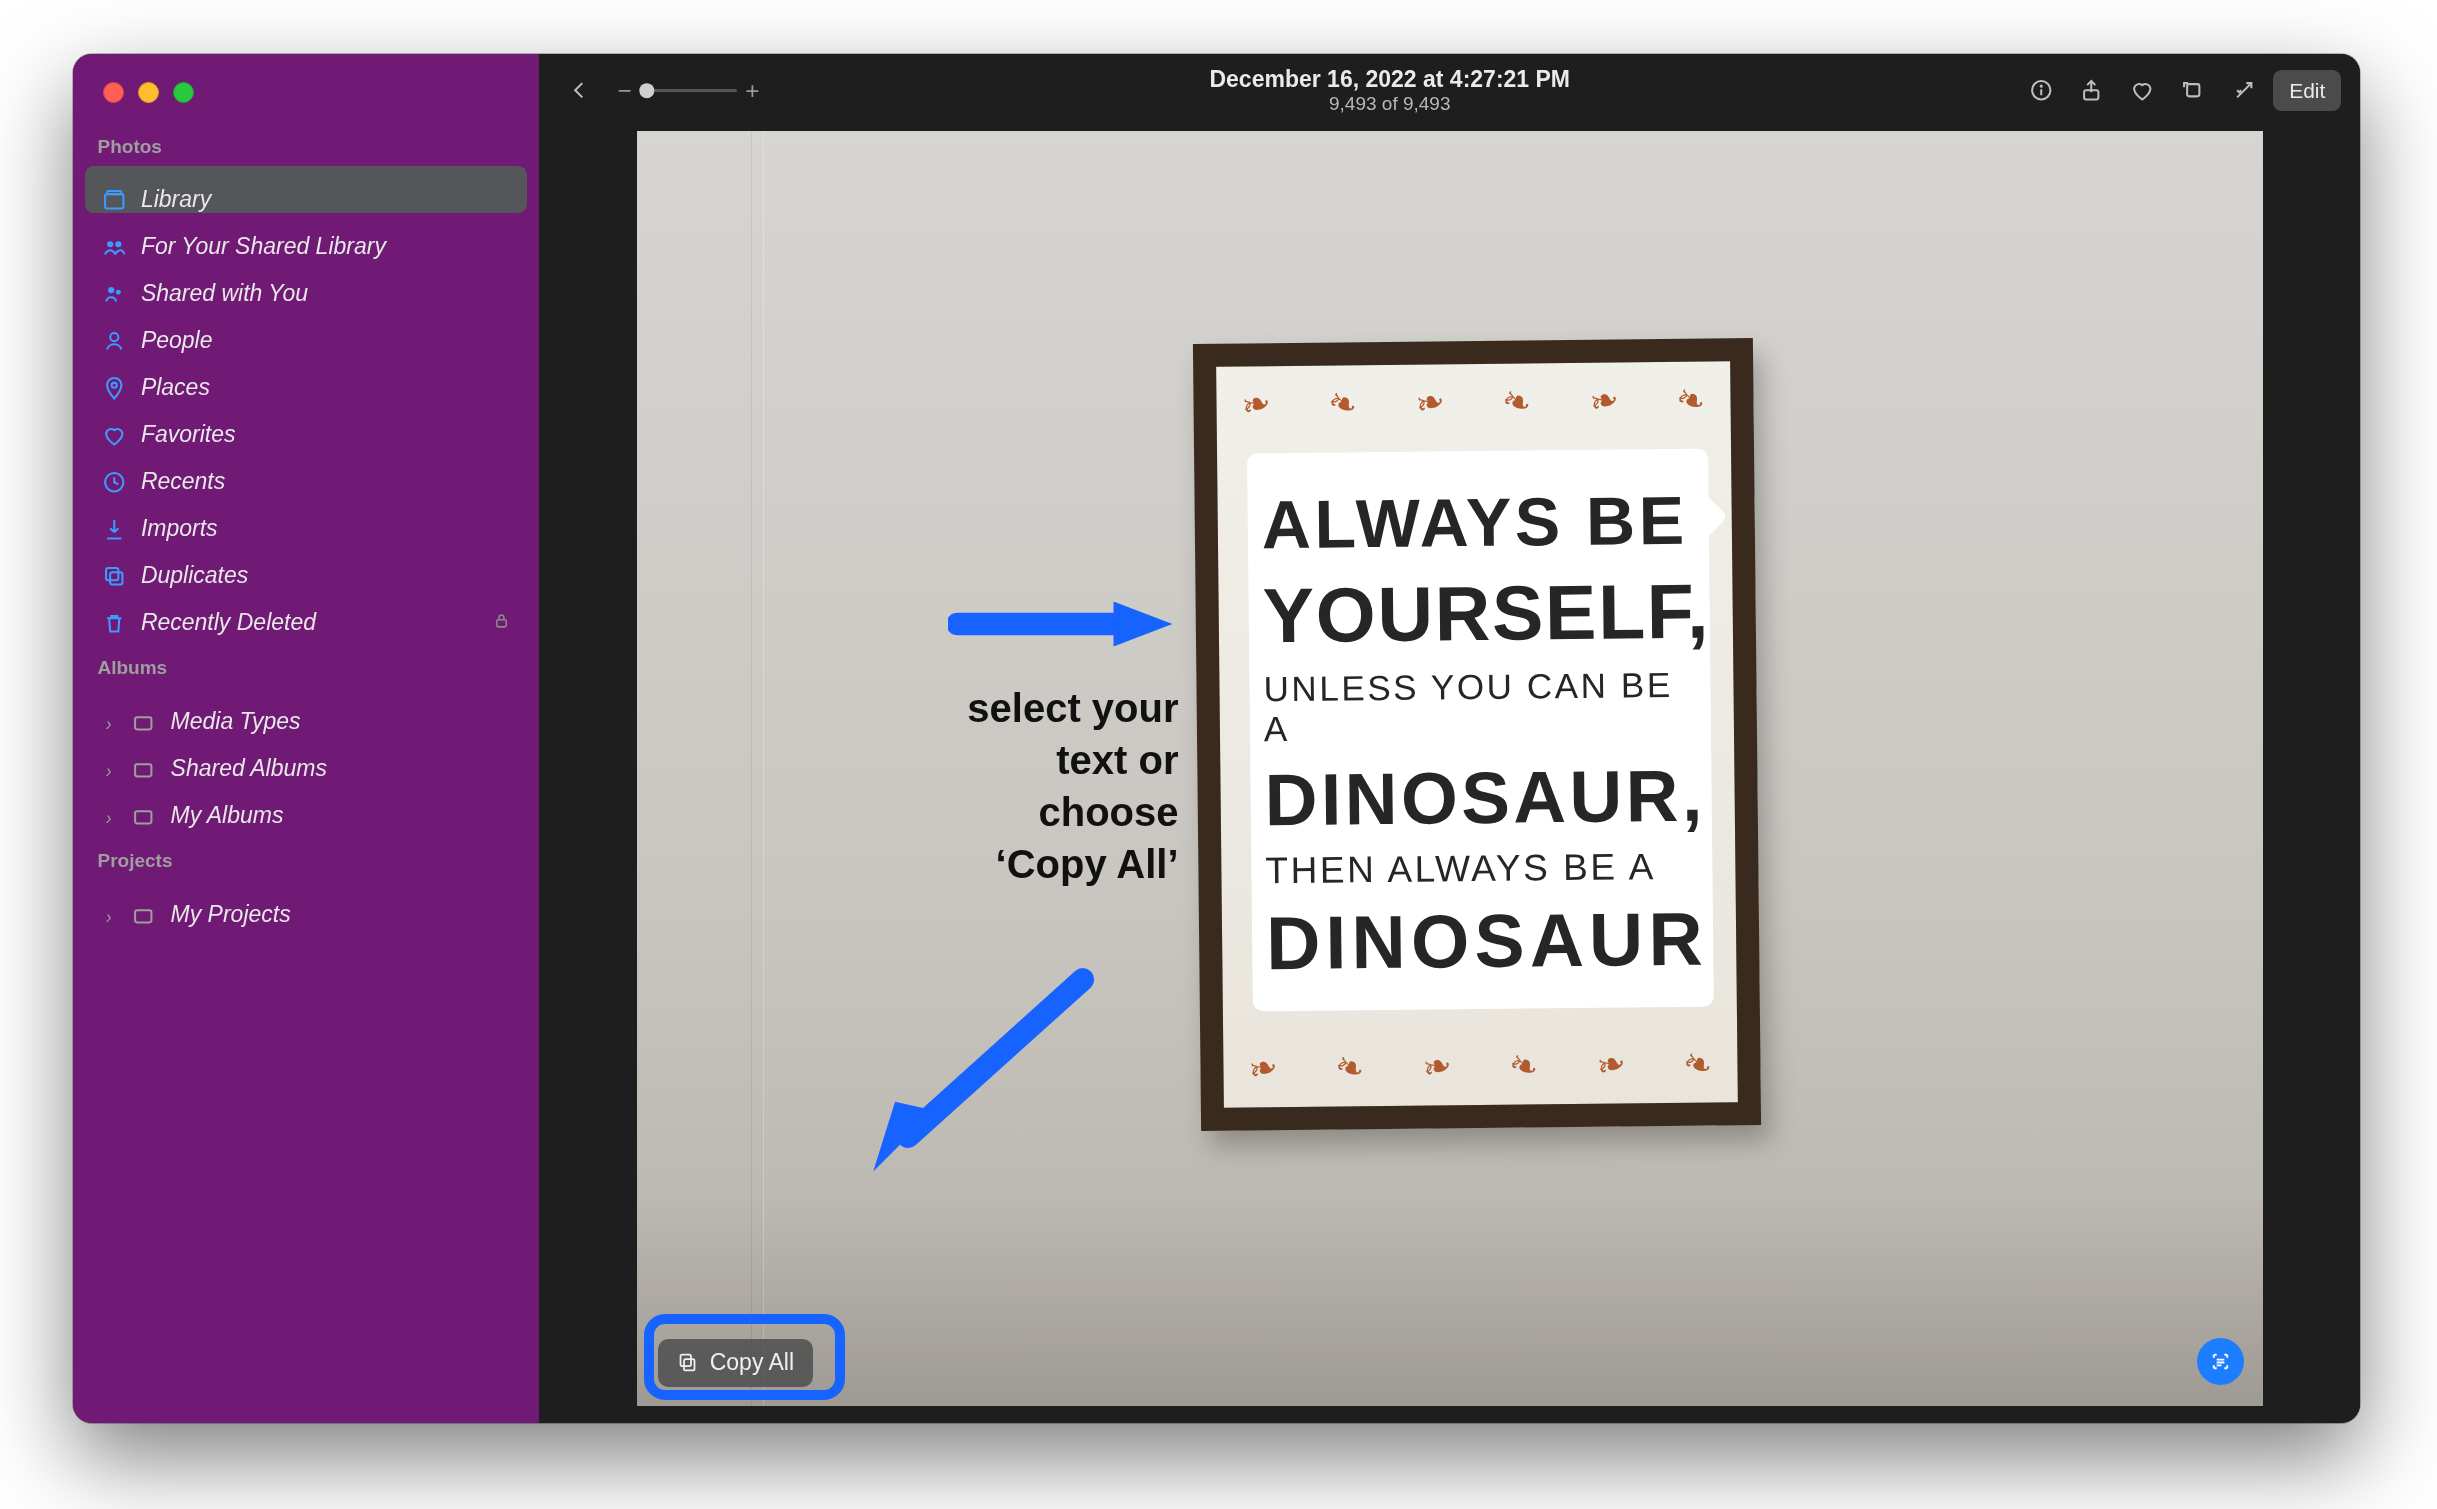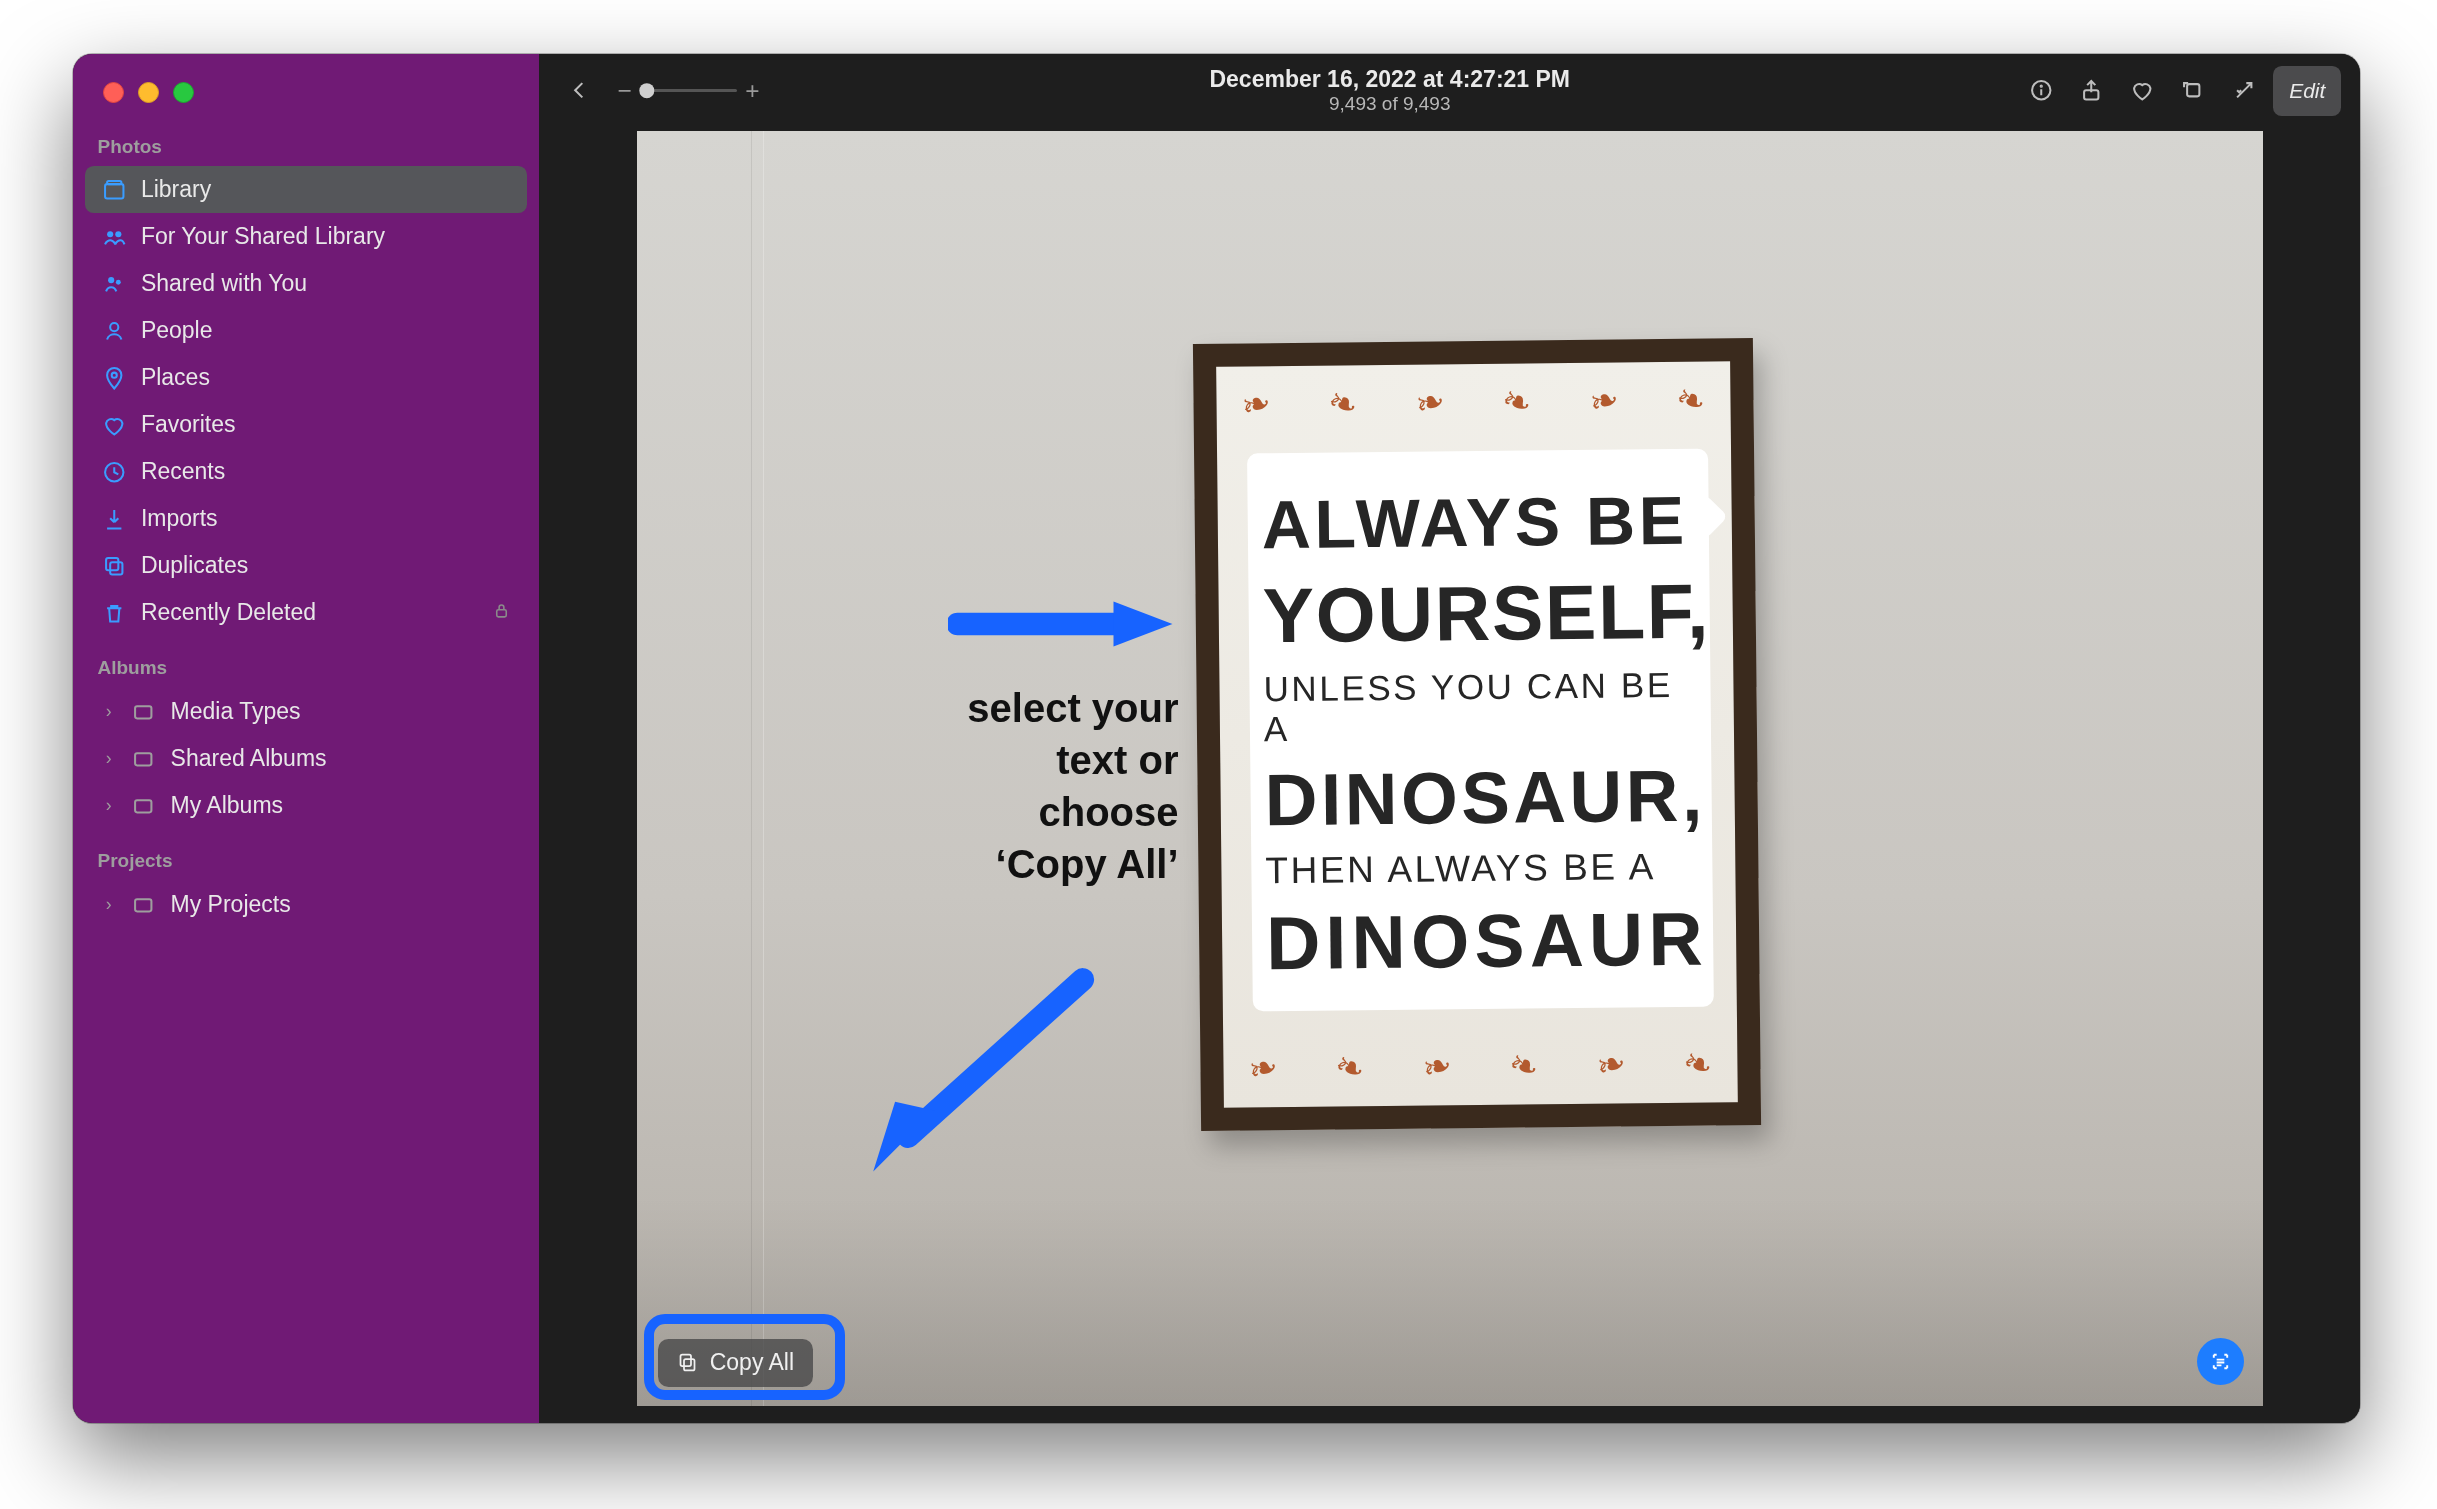--- a/index.html
+++ b/index.html
@@ -43,29 +43,30 @@
 
   .section-title {
     color: #9e9e9e;
     font-size: 19px;
     font-weight: 600;
     padding: 21px 24.5px 8.7px 24.5px;
   }
 
   .nav-item {
     display: flex;
-    align-items: center;
+    align-items: flex-end;
     height: 47px;
     padding: 0 15.7px;
     margin: 0 12.2px;
     border-radius: 8.7px;
     color: #e8e8e8;
     font-size: 23px;
     cursor: default;
     gap: 14px;
+    font-style: italic;
   }
   .nav-item.selected { background: #55565a; }
   .nav-item .chev {
     width: 15.7px; text-align: center;
     color:#9e9e9e; font-size:17.5px;
   }
   .nav-item .ic {
     width: 26px; height: 26px;
     display:flex; align-items:center; justify-content:center;
     color:#3a9cff;
@@ -89,27 +90,26 @@
     display:flex;
     align-items:center;
     padding: 0 19px;
     gap: 10.5px;
   }
   .btn {
     color: #bdbdbd;
     background: transparent;
     border: none;
     border-radius: 7px;
-    height: 50px;
+    height: 41px;
     min-width: 42px;
     display:flex;
     align-items:center;
     justify-content:center;
     font-size: 23px;
-    font-style: italic;
   }
   .btn svg { width: 24.5px; height: 24.5px; stroke: currentColor; fill:none; stroke-width:2;}
   .zoom {
     display:flex; align-items:center; gap:8.7px;
     color:#bdbdbd; margin-left: 7px;
   }
   .zoom .track {
     width: 96px; height: 3.5px; background:#555; border-radius:1.7px; position:relative;
   }
   .zoom .knob {

